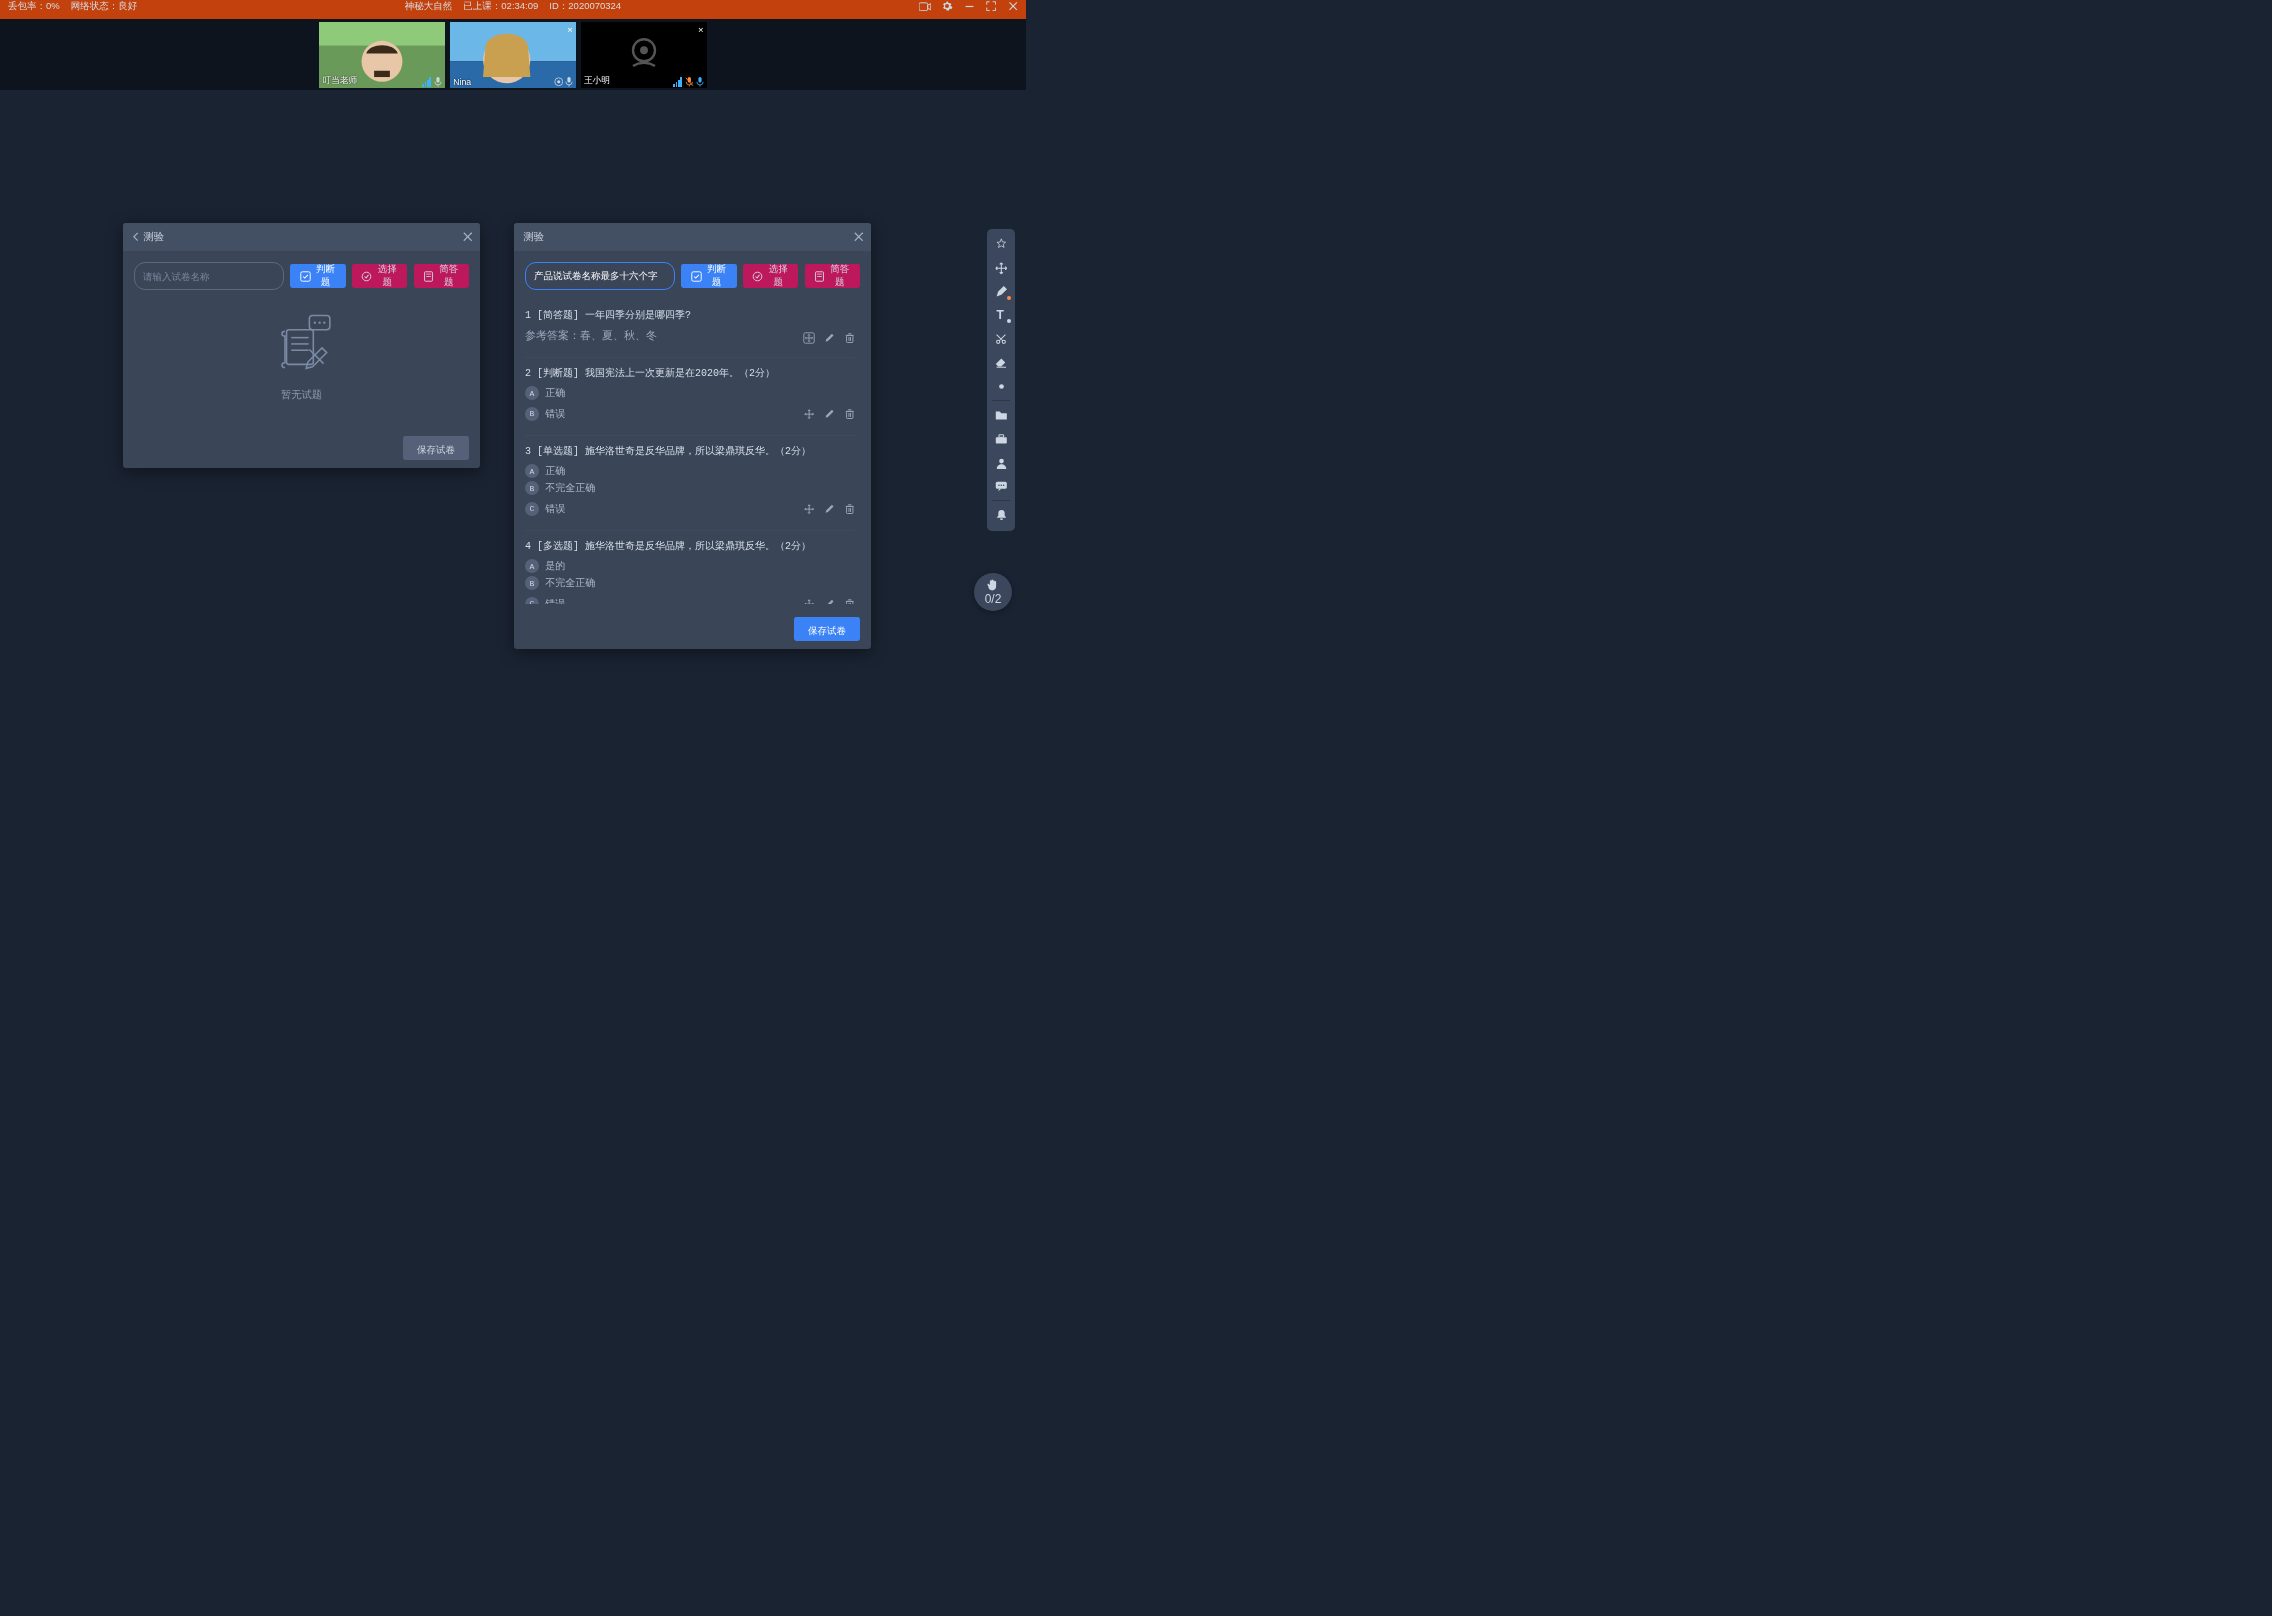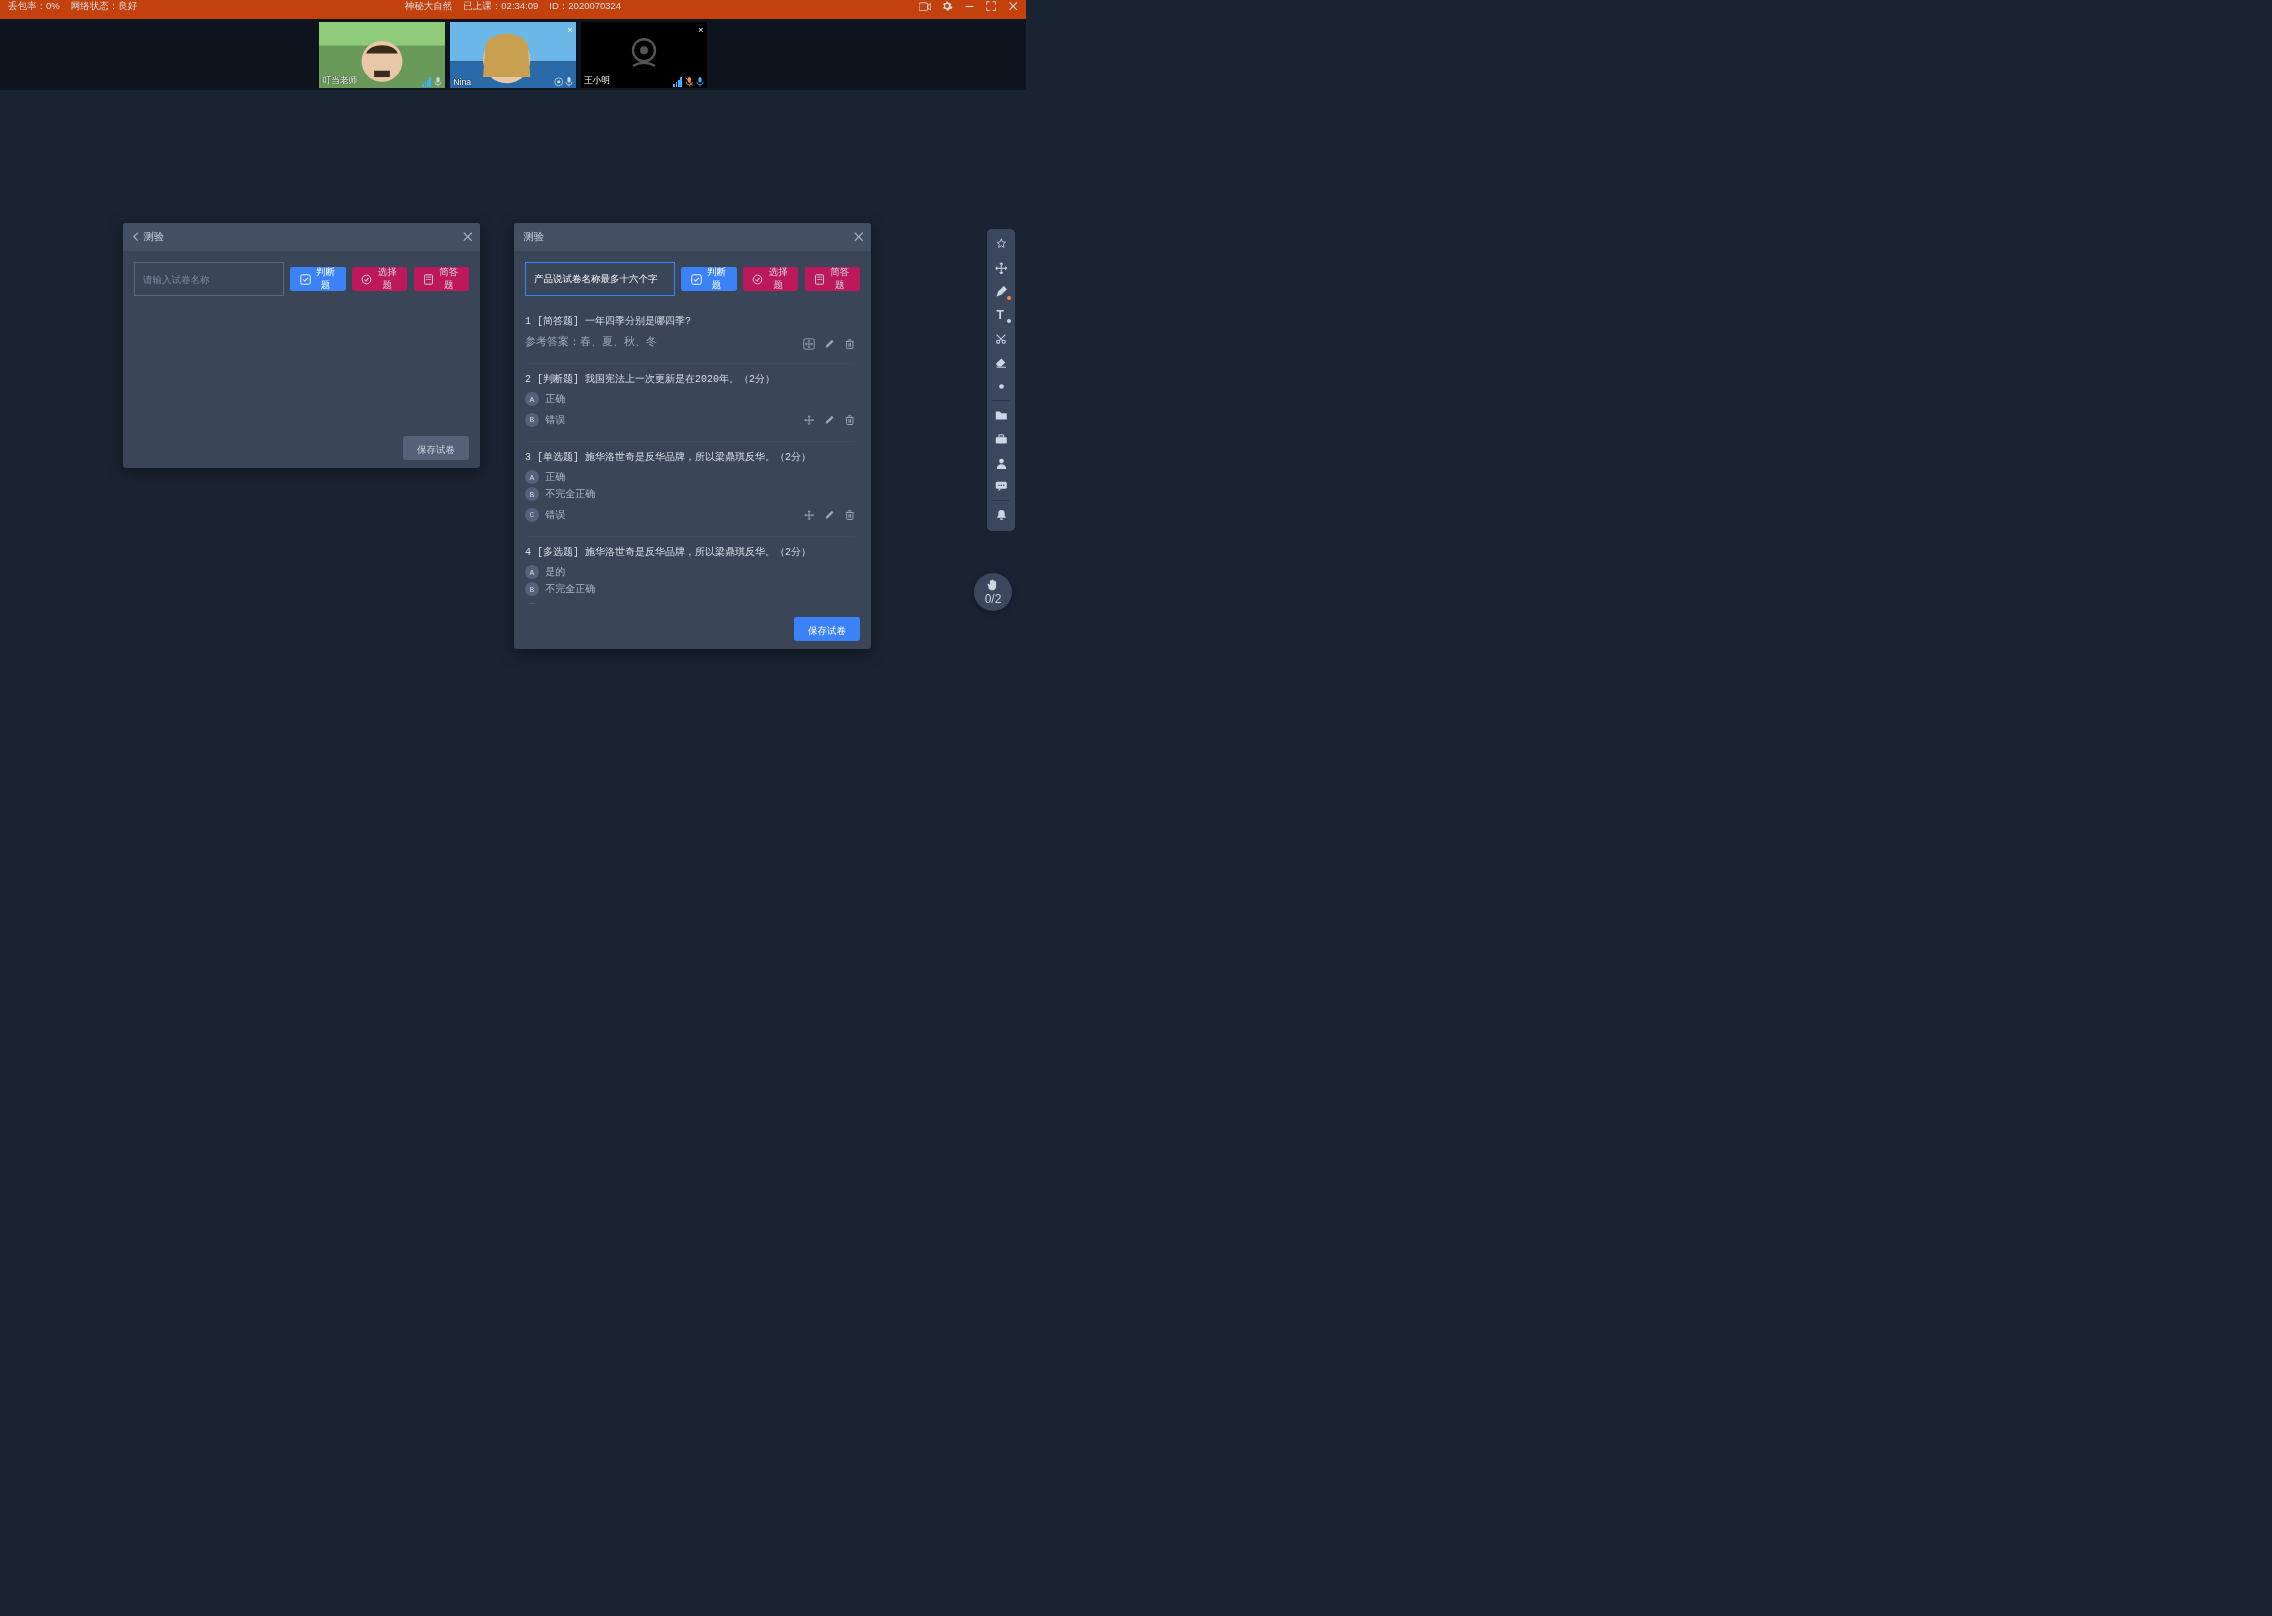--- a/index.html
+++ b/index.html
@@ -83,22 +83,22 @@
     position: relative;
   }
   .panel-hd .back { margin-right: 4.7px; cursor: pointer; color: #9fb0c8;}
   .panel-hd .close { position: absolute; right: 8px; cursor: pointer; color: #9fb0c8;}
   .panel-body { padding: 11px; flex: 1; overflow: hidden; display: flex; flex-direction: column;}
   .panel-ft { padding: 8px 11px; display: flex; justify-content: flex-end; }
   
   
   .btnrow { display: flex; gap: 6.3px; margin-bottom: 9.5px; align-items: center;}
   .textinput {
-    flex: 1; height: 34px; background: transparent;
-    border: 0.8px solid #5a6880; border-radius: 0;
+    flex: 1; height: 28px; background: transparent;
+    border: 0.8px solid #5a6880; border-radius: 11px;
     padding: 0 8px; font-size: 9.5px; color: #cfd7e3;
   }
   .textinput.filled { border-color: #3b82f6; color: #fff;}
   .textinput::placeholder { color: #7a869c; }
   .pillbtn {
     height: 24px; padding: 0 9.5px; border-radius: 2.4px;
     border: none; font-size: 9.5px; cursor: pointer;
     display: inline-flex; align-items: center; gap: 4px;
     background: #be185d; color: #cfd7e3;
   }
@@ -315,20 +315,35 @@
         <span class="pi">
             <svg width="11" height="11" viewBox="0 0 14 14">
               <rect x="2" y="1" width="10" height="12" rx="1" fill="none" stroke="#cdd6e3" stroke-width="1.2"></rect>
               <line x1="4" y1="4" x2="10" y2="4" stroke="#cdd6e3"></line>
               <line x1="4" y1="7" x2="10" y2="7" stroke="#cdd6e3"></line>
             </svg>
           </span>
         <span>简答题</span>
       </button>
     </div>
+    <div class="empty">
+      <svg width="71" height="63" viewBox="0 0 90 80">
+        <rect x="26" y="20" width="34" height="44" rx="3" fill="none" stroke="#7a8aa3" stroke-width="2"></rect>
+        <line x1="32" y1="30" x2="54" y2="30" stroke="#7a8aa3" stroke-width="2"></line>
+        <line x1="32" y1="38" x2="54" y2="38" stroke="#7a8aa3" stroke-width="2"></line>
+        <line x1="32" y1="46" x2="54" y2="46" stroke="#7a8aa3" stroke-width="2"></line>
+        <rect x="55" y="2" width="26" height="18" rx="4" fill="none" stroke="#7a8aa3" stroke-width="2"></rect>
+        <circle cx="62" cy="11" r="1.5" fill="#7a8aa3"></circle>
+          <circle cx="68" cy="11" r="1.5" fill="#7a8aa3"></circle>
+          <circle cx="74" cy="11" r="1.5" fill="#7a8aa3"></circle>
+        <path d="M55 45l18 18M71 43l6 6-18 18-8 2 2-8z" fill="none" stroke="#7a8aa3" stroke-width="2"></path>
+        <path d="M24 22c-5 0-5 6 0 6v34c-5 0-5 6 0 6" fill="none" stroke="#7a8aa3" stroke-width="2"></path>
+      </svg>
+      <span class="empty-text">暂无试题</span>
+    </div>
   </div>
   <div class="panel-ft">
     <button class="savebtn grey">保存试卷</button>
   </div>
 </div>
 
 <div class="panel" style="left:514px; top:223px; width:357px; height:426px;">
   <div class="panel-hd">
     <span>测验</span>
     <span class="close">

